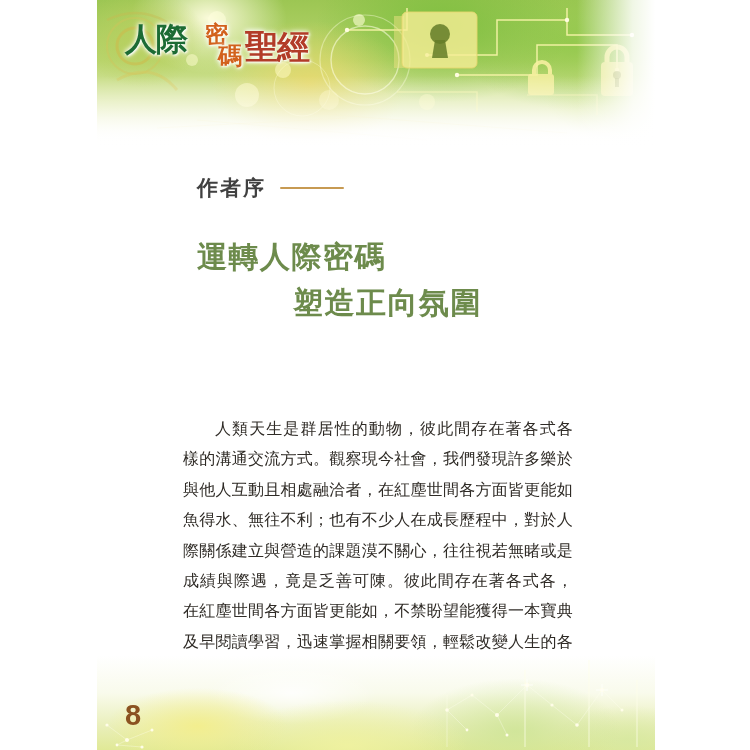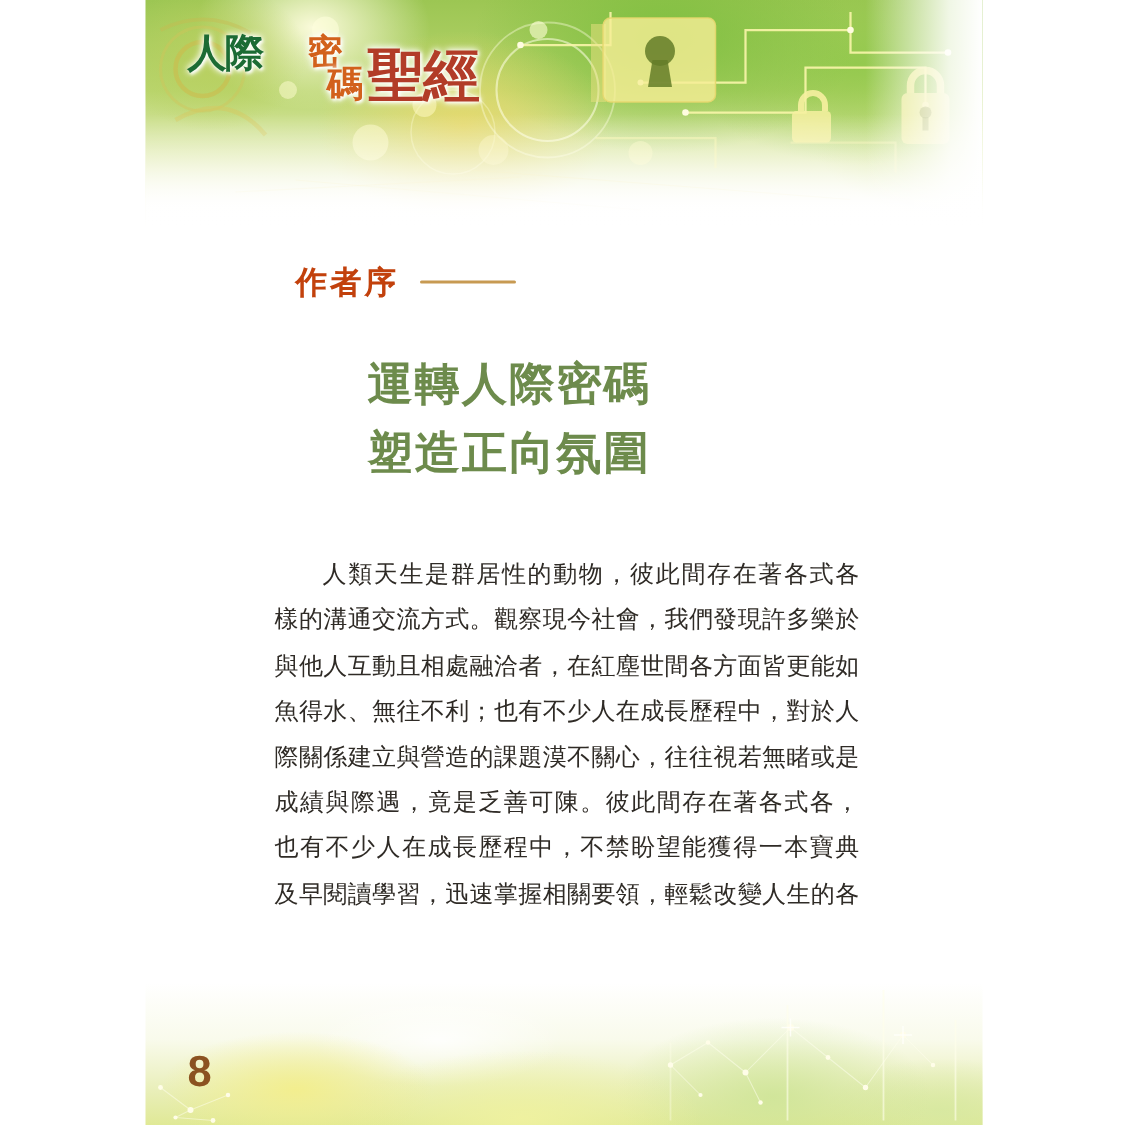--- a/index.html
+++ b/index.html
@@ -26,36 +26,36 @@
   .banner-fade { position:absolute; left:0; top:0; width:558px; height:152px; pointer-events:none;
     background:
       linear-gradient(90deg, rgba(255,255,255,0) 86%, rgba(255,255,255,.85) 96%, #fff 100%),
       linear-gradient(180deg, rgba(255,255,255,0) 50%, rgba(255,255,255,.55) 75%, rgba(255,255,255,.95) 92%, #fff 100%);
   }
 
   .logo { position:absolute; left:28px; top:14px; width:230px; height:60px;
     font-family:"Liberation Serif","DejaVu Serif",serif; font-weight:bold; }
   .logo span { position:absolute; white-space:nowrap;
     text-shadow:0 0 4px #fff, 0 0 6px rgba(255,255,255,.95), 1px 1px 2px rgba(255,255,255,.9); }
-  .logo-part1 { left:0;   top:4px;  font-size:26px; letter-spacing:-1px; }
+  .logo-part1 { left:0;   top:4px;  font-size:32px; letter-spacing:-1px; }
   .logo-mi    { left:80px; top:5px;  font-size:23px; }
   .logo-ma    { left:93px; top:26px; font-size:24px; }
-  .logo-part3 { left:120px; top:11px; font-size:38px; letter-spacing:-1px; }
+  .logo-part3 { left:120px; top:11px; font-size:33px; letter-spacing:-1px; }
 
   
   .section-row { position:absolute; left:100px; top:174px; display:flex; align-items:center; }
   .section-label { font-size:21px; font-weight:bold; letter-spacing:2px;
     font-family:"Liberation Serif","DejaVu Serif",serif; }
   .section-rule { display:inline-block; width:64px; height:2.5px; margin-left:14px; border-radius:1px; }
 
   
   .main-title { position:absolute; left:100px; top:234px;
     font-family:"Liberation Sans","DejaVu Sans",sans-serif; font-weight:bold; }
   .main-title .t-line { font-size:30px; line-height:46px; letter-spacing:1.5px; }
-  .main-title .t-line2 { margin-left:48px; }
+  .main-title .t-line2 { margin-left:96px; }
 
   
   .body-text { position:absolute; left:86px; top:369px; width:390px;
     font-family:"Liberation Serif","DejaVu Serif",serif; }
   .body-line { font-size:16px; line-height:30.4px; height:30.4px;
     text-align:justify; text-align-last:justify; white-space:nowrap; letter-spacing:.2px; }
   .body-line.indent { padding-left:32px; }
 
   
   .footer-band { position:absolute; left:0; bottom:0; width:558px; height:95px;
@@ -150,37 +150,37 @@
 
       <div class="logo">
         <span class="logo-part1" style="color:#1c6b34;">人際</span>
         <span class="logo-mi" style="color:#d2611c;">密</span>
         <span class="logo-ma" style="color:#d2611c;">碼</span>
         <span class="logo-part3" style="color:#b23c28;">聖經</span>
       </div>
     </div>
 
     <div class="section-row">
-      <span class="section-label" style="color:#c2410c;">作者序</span>
+      <span class="section-label" style="color:#404040;">作者序</span>
       <span class="section-rule" style="background:#c79a52;"></span>
     </div>
 
-    <h1 class="main-title" style="color:#6d8b4c;text-align:right;">
+    <h1 class="main-title" style="color:#6d8b4c;">
       <div class="t-line t-line1">運轉人際密碼</div>
       <div class="t-line t-line2">塑造正向氛圍</div>
     </h1>
 
-    <div class="body-text" style="color:#2f2b26;">
+    <div class="body-text" style="color:#2f2b26;margin-top:45px;">
       <div class="body-line indent">人類天生是群居性的動物，彼此間存在著各式各</div>
       <div class="body-line">樣的溝通交流方式。觀察現今社會，我們發現許多樂於</div>
       <div class="body-line">與他人互動且相處融洽者，在紅塵世間各方面皆更能如</div>
       <div class="body-line">魚得水、無往不利；也有不少人在成長歷程中，對於人</div>
       <div class="body-line">際關係建立與營造的課題漠不關心，往往視若無睹或是</div>
       <div class="body-line">成績與際遇，竟是乏善可陳。彼此間存在著各式各，</div>
-      <div class="body-line">也有不少人在成長歷程中，不禁盼望能獲得一本寶典</div>
+      <div class="body-line">在紅塵世間各方面皆更能如，不禁盼望能獲得一本寶典</div>
       <div class="body-line">及早閱讀學習，迅速掌握相關要領，輕鬆改變人生的各</div>
     </div>
 
     <div class="footer-band">
       <svg class="footer-art" width="558" height="95" viewBox="0 0 558 95">
         <g stroke="rgba(255,255,235,.6)" stroke-width="1.2">
           <line x1="428" y1="15" x2="428" y2="92"></line>
           <line x1="492" y1="5" x2="492" y2="92"></line>
           <line x1="540" y1="25" x2="540" y2="92"></line>
           <line x1="350" y1="40" x2="350" y2="92" stroke="rgba(255,255,235,.35)"></line>

